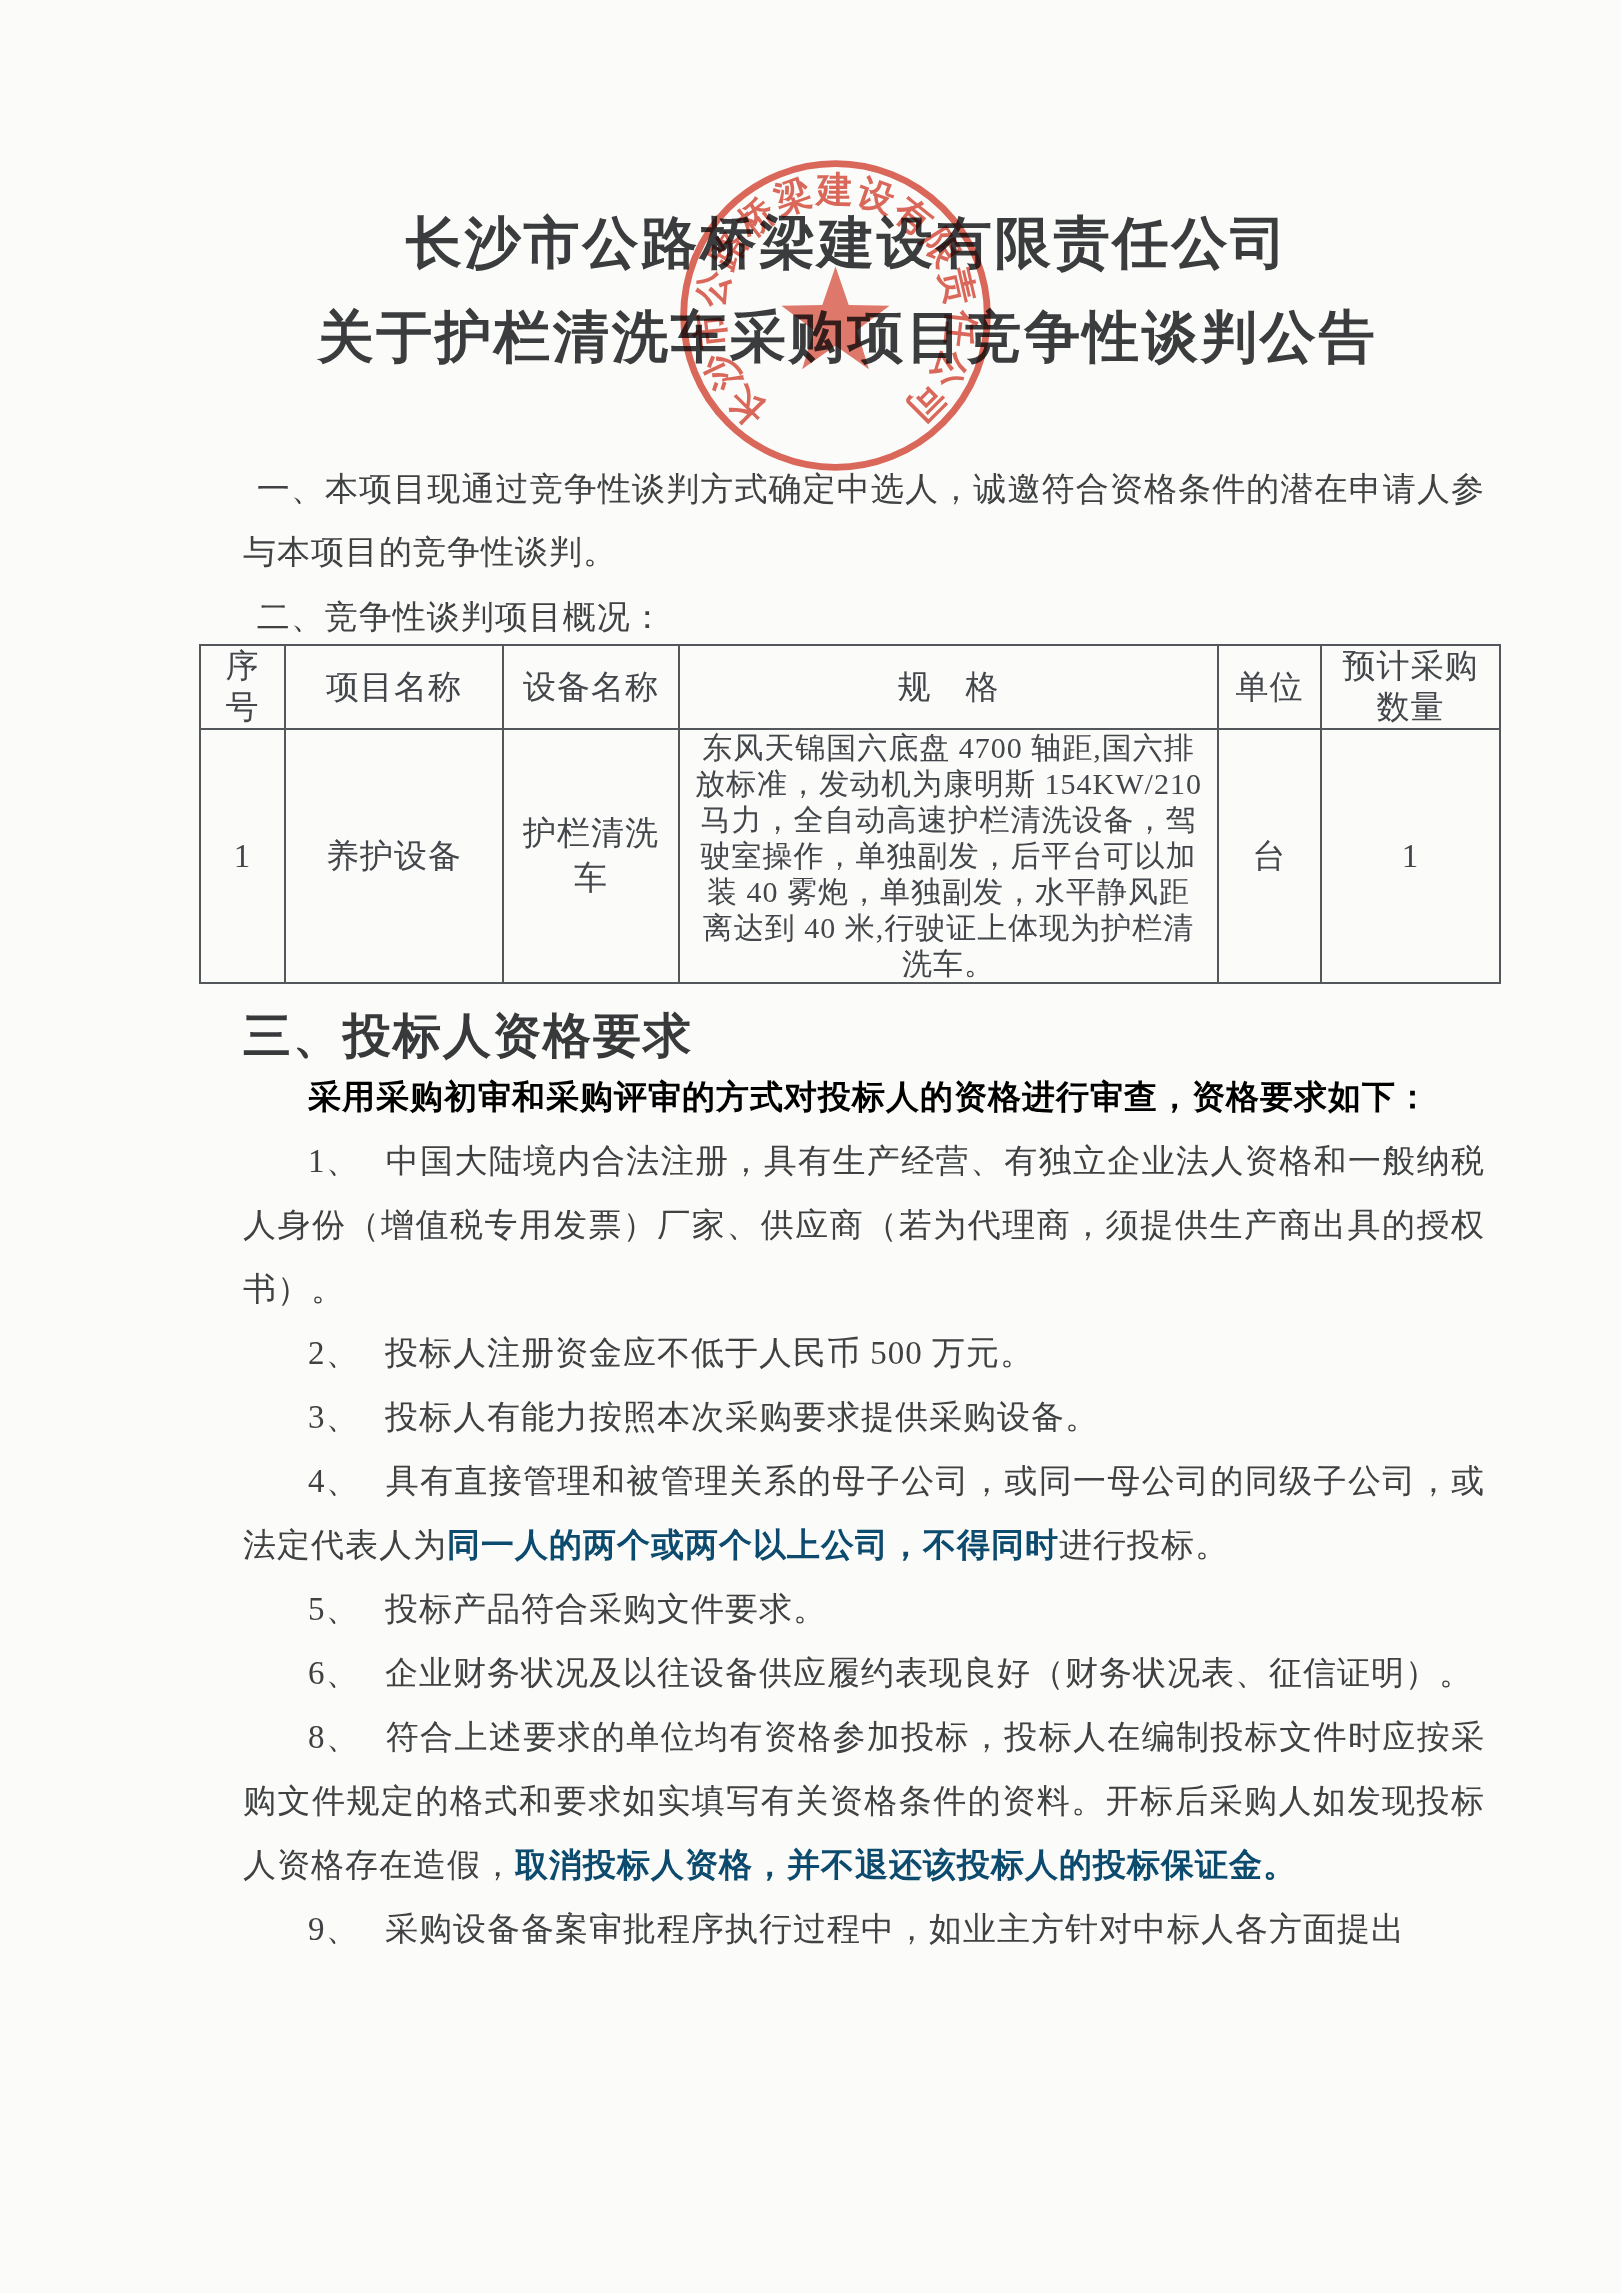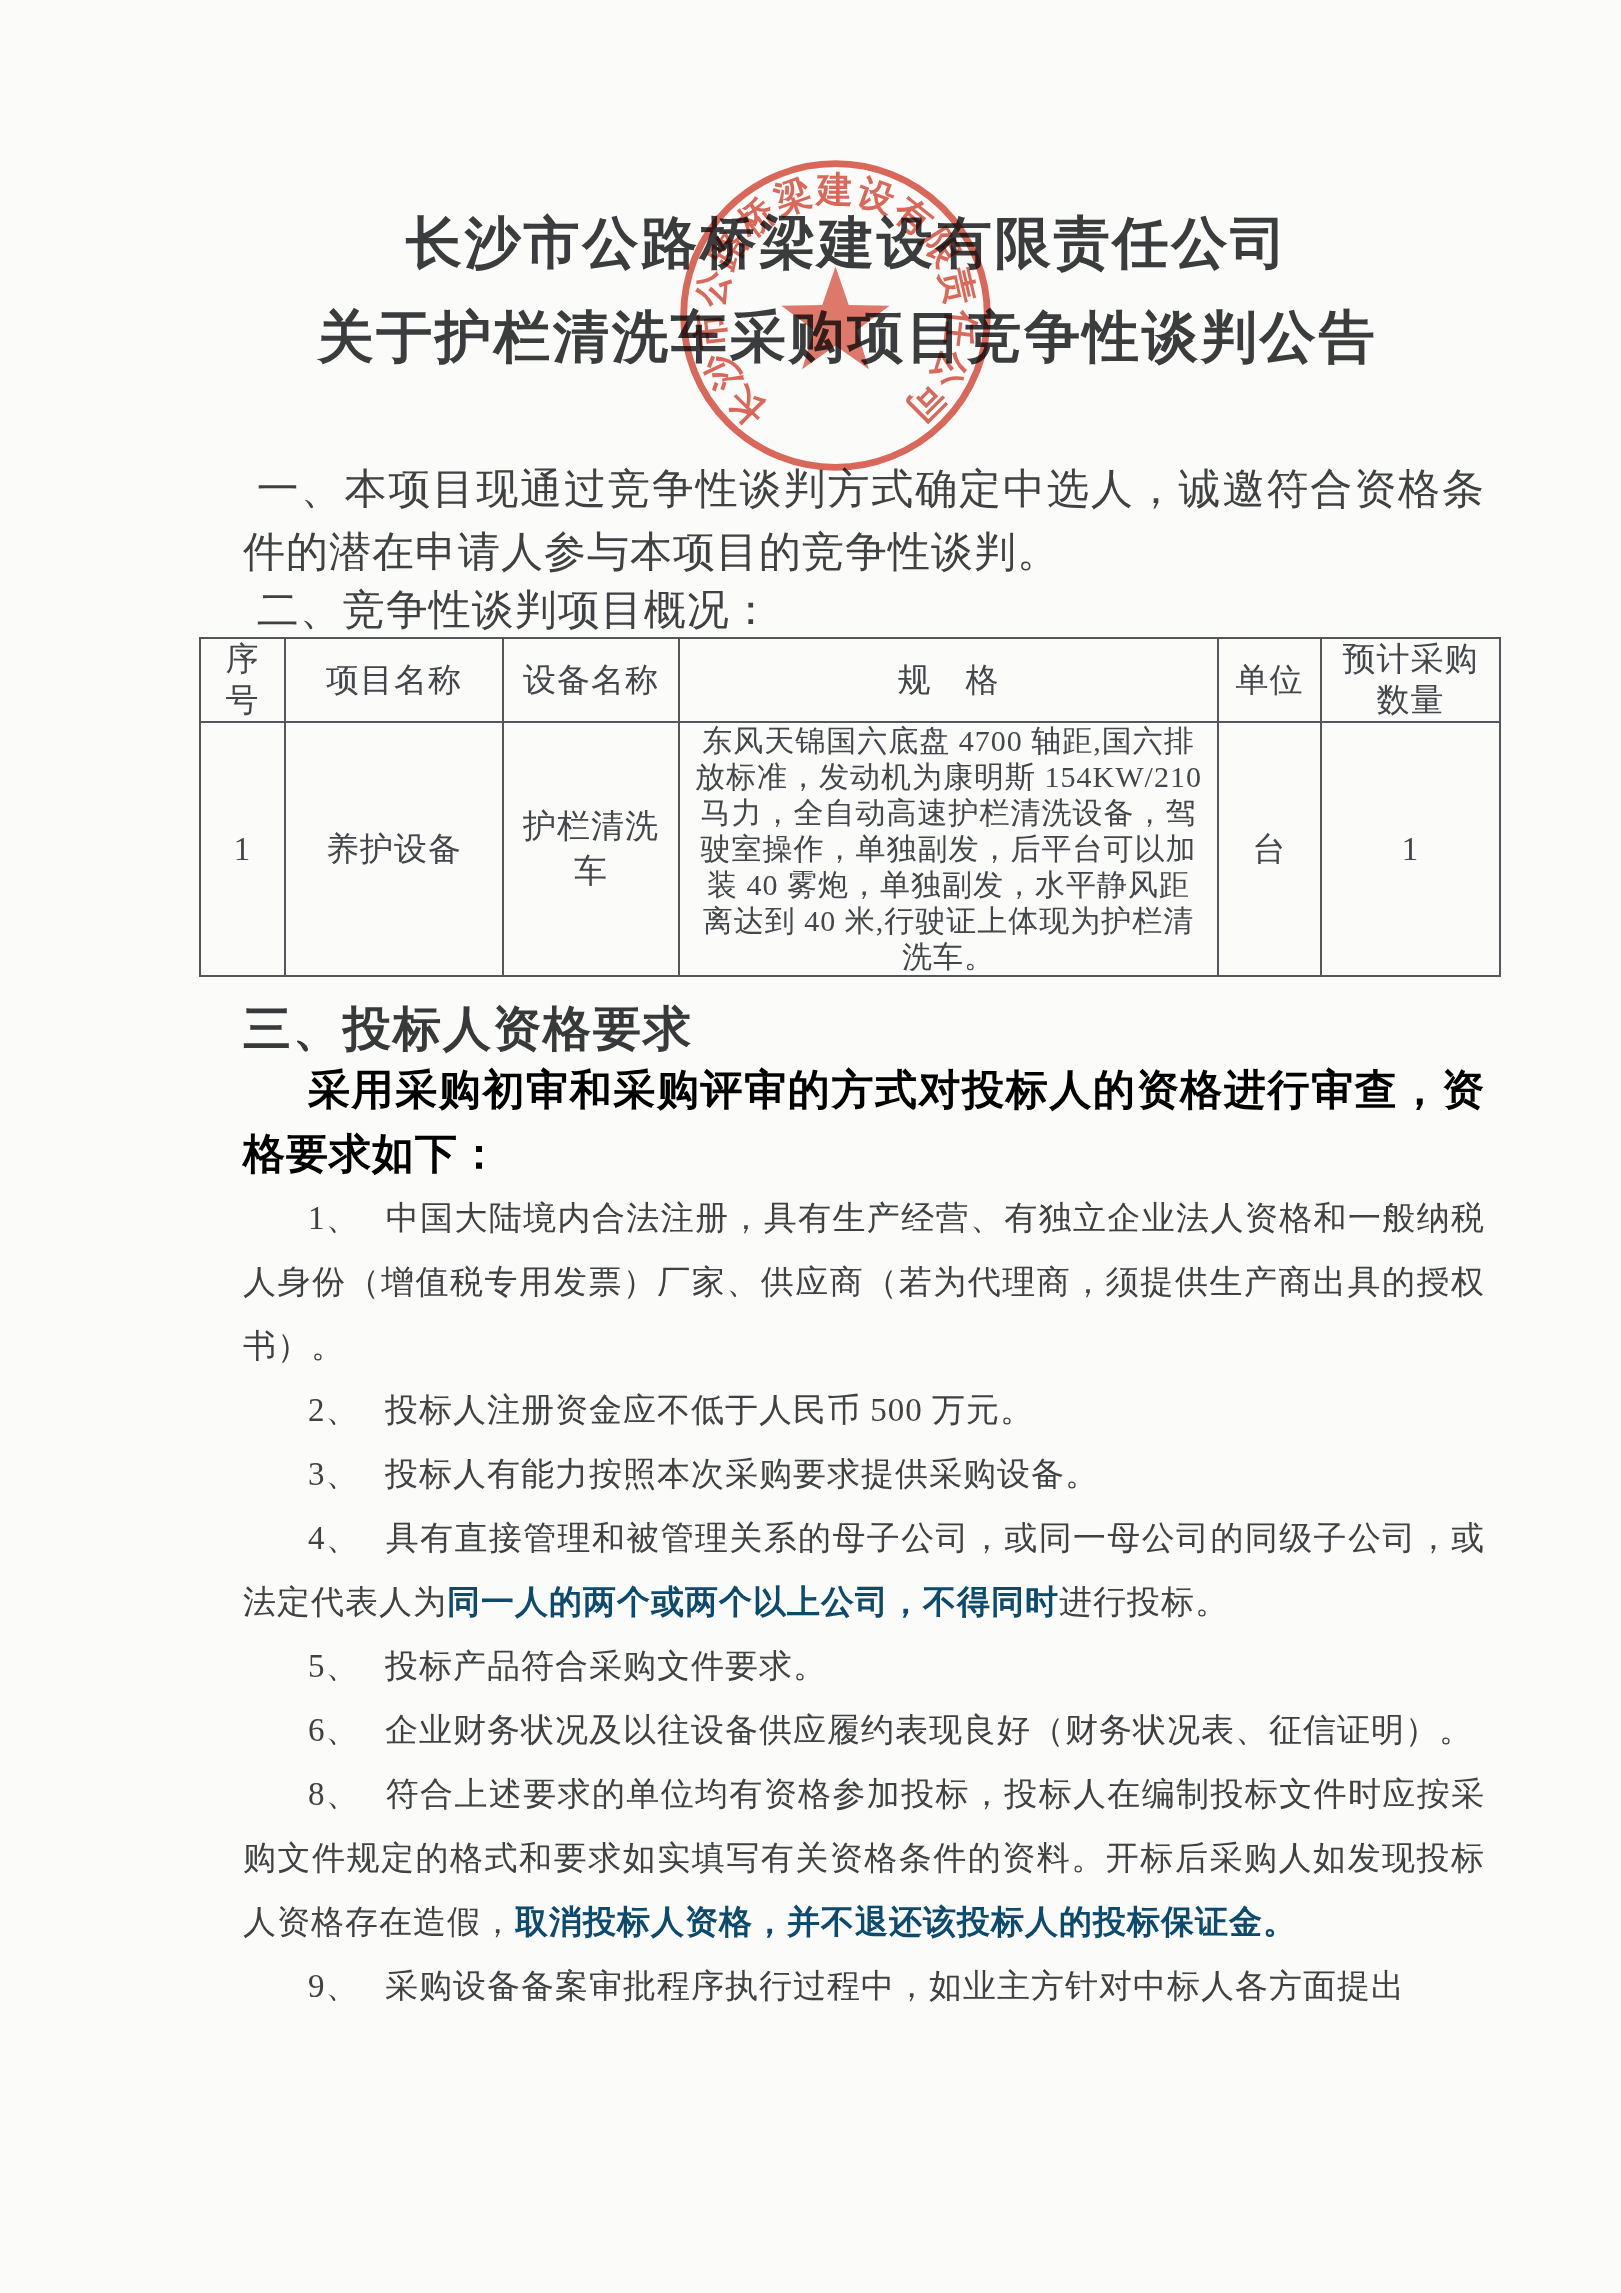--- a/index.html
+++ b/index.html
@@ -20,23 +20,23 @@
 
   .content { position:absolute; top:196px; left:243px; width:1242px; z-index:2; }
 
   .title {
     text-align:center; font-weight:bold; font-size:56px; line-height:94px;
     letter-spacing:2.9px; color:#3a3c3e; margin:0 0 0 -33px; white-space:nowrap;
   }
   .title-spacer { height:74px; }
 
   p { margin:0; }
-  .body-text { font-size:42px; line-height:63px; text-align:justify; letter-spacing:1px; }
+  .body-text { font-size:33px; line-height:63px; text-align:justify; letter-spacing:1px; }
   .p-intro { text-indent:13.7px; }
-  .p-sec2  { line-height:49px; margin-top:2px; text-indent:13.7px; }
+  .p-sec2  { line-height:49px; margin-top:9px; text-indent:13.7px; }
 
   table.overview {
     border-collapse:collapse; table-layout:fixed;
     width:1301px; margin-left:-44px; margin-top:2px;
     font-size:33px; color:#43464a;
   }
   table.overview th, table.overview td {
     border:2.5px solid #53565a; text-align:center; vertical-align:middle;
     padding:0 11.8px; font-weight:normal; letter-spacing:1px;
   }

